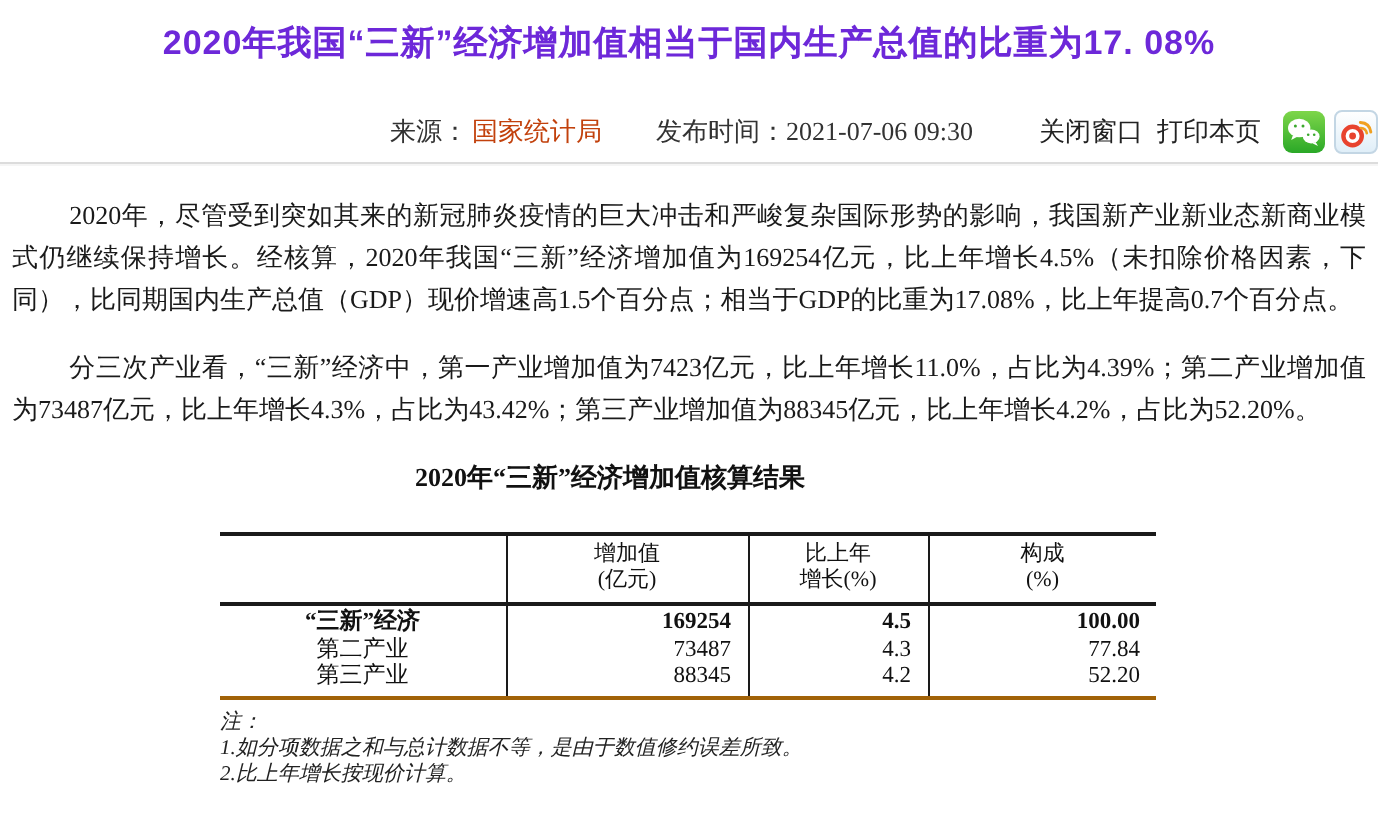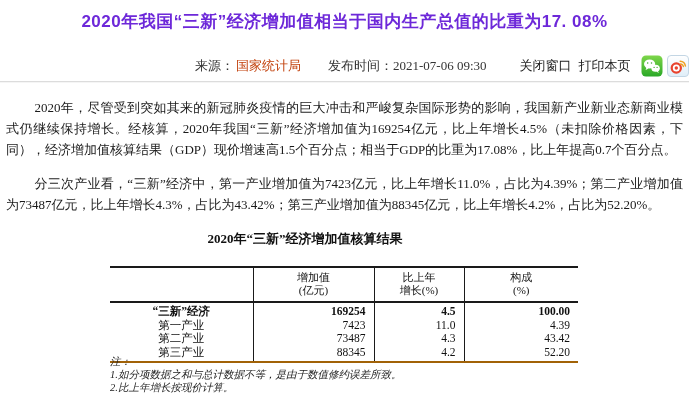--- a/index.html
+++ b/index.html
@@ -120,21 +120,21 @@
       </defs>
       <rect x="0.5" y="0.5" width="21" height="21" rx="3.5" fill="url(#stg)"></rect>
       <polygon points="11,3.6 13,8.3 18.1,8.7 14.2,12 15.4,17 11,14.2 6.6,17 7.8,12 3.9,8.7 9,8.3" fill="#ffd21e" stroke="#e8a90f" stroke-width="0.8"></polygon>
     </svg>
   </span>
 </div>
 
 <div class="divider"></div>
 
 <div class="article">
-  <p>2020年，尽管受到突如其来的新冠肺炎疫情的巨大冲击和严峻复杂国际形势的影响，我国新产业新业态新商业模式仍继续保持增长。经核算，2020年我国“三新”经济增加值为169254亿元，比上年增长4.5%（未扣除价格因素，下同），经济增加值核算结果（GDP）现价增速高1.5个百分点；相当于GDP的比重为17.08%，比上年提高0.7个百分点。</p>
+  <p>2020年，尽管受到突如其来的新冠肺炎疫情的巨大冲击和严峻复杂国际形势的影响，我国新产业新业态新商业模式仍继续保持增长。经核算，2020年我国“三新”经济增加值为169254亿元，比上年增长4.5%（未扣除价格因素，下同），比同期国内生产总值（GDP）现价增速高1.5个百分点；相当于GDP的比重为17.08%，比上年提高0.7个百分点。</p>
   <p>分三次产业看，“三新”经济中，第一产业增加值为7423亿元，比上年增长11.0%，占比为4.39%；第二产业增加值为73487亿元，比上年增长4.3%，占比为43.42%；第三产业增加值为88345亿元，比上年增长4.2%，占比为52.20%。</p>
 </div>
 
 <div class="table-title">2020年“三新”经济增加值核算结果</div>
 
 <table class="stat-table">
   <colgroup>
       <col class="c1">
       <col class="c2">
       <col class="c3">
@@ -152,30 +152,24 @@
     </tr>
   </thead>
   <tbody>
     <tr class="total-row">
       <td class="lbl">“三新”经济</td>
       <td class="num">169254</td>
       <td class="num">4.5</td>
       <td class="num">100.00</td>
     </tr>
     <tr>
-      <td class="lbl">第一产业</td>
-      <td class="num">7423</td>
-      <td class="num">11.0</td>
-      <td class="num">4.39</td>
-    </tr>
-    <tr>
       <td class="lbl">第二产业</td>
       <td class="num">73487</td>
       <td class="num">4.3</td>
-      <td class="num">43.42</td>
+      <td class="num">77.84</td>
     </tr>
     <tr>
       <td class="lbl">第三产业</td>
       <td class="num">88345</td>
       <td class="num">4.2</td>
       <td class="num">52.20</td>
     </tr>
   </tbody>
 </table>
 

